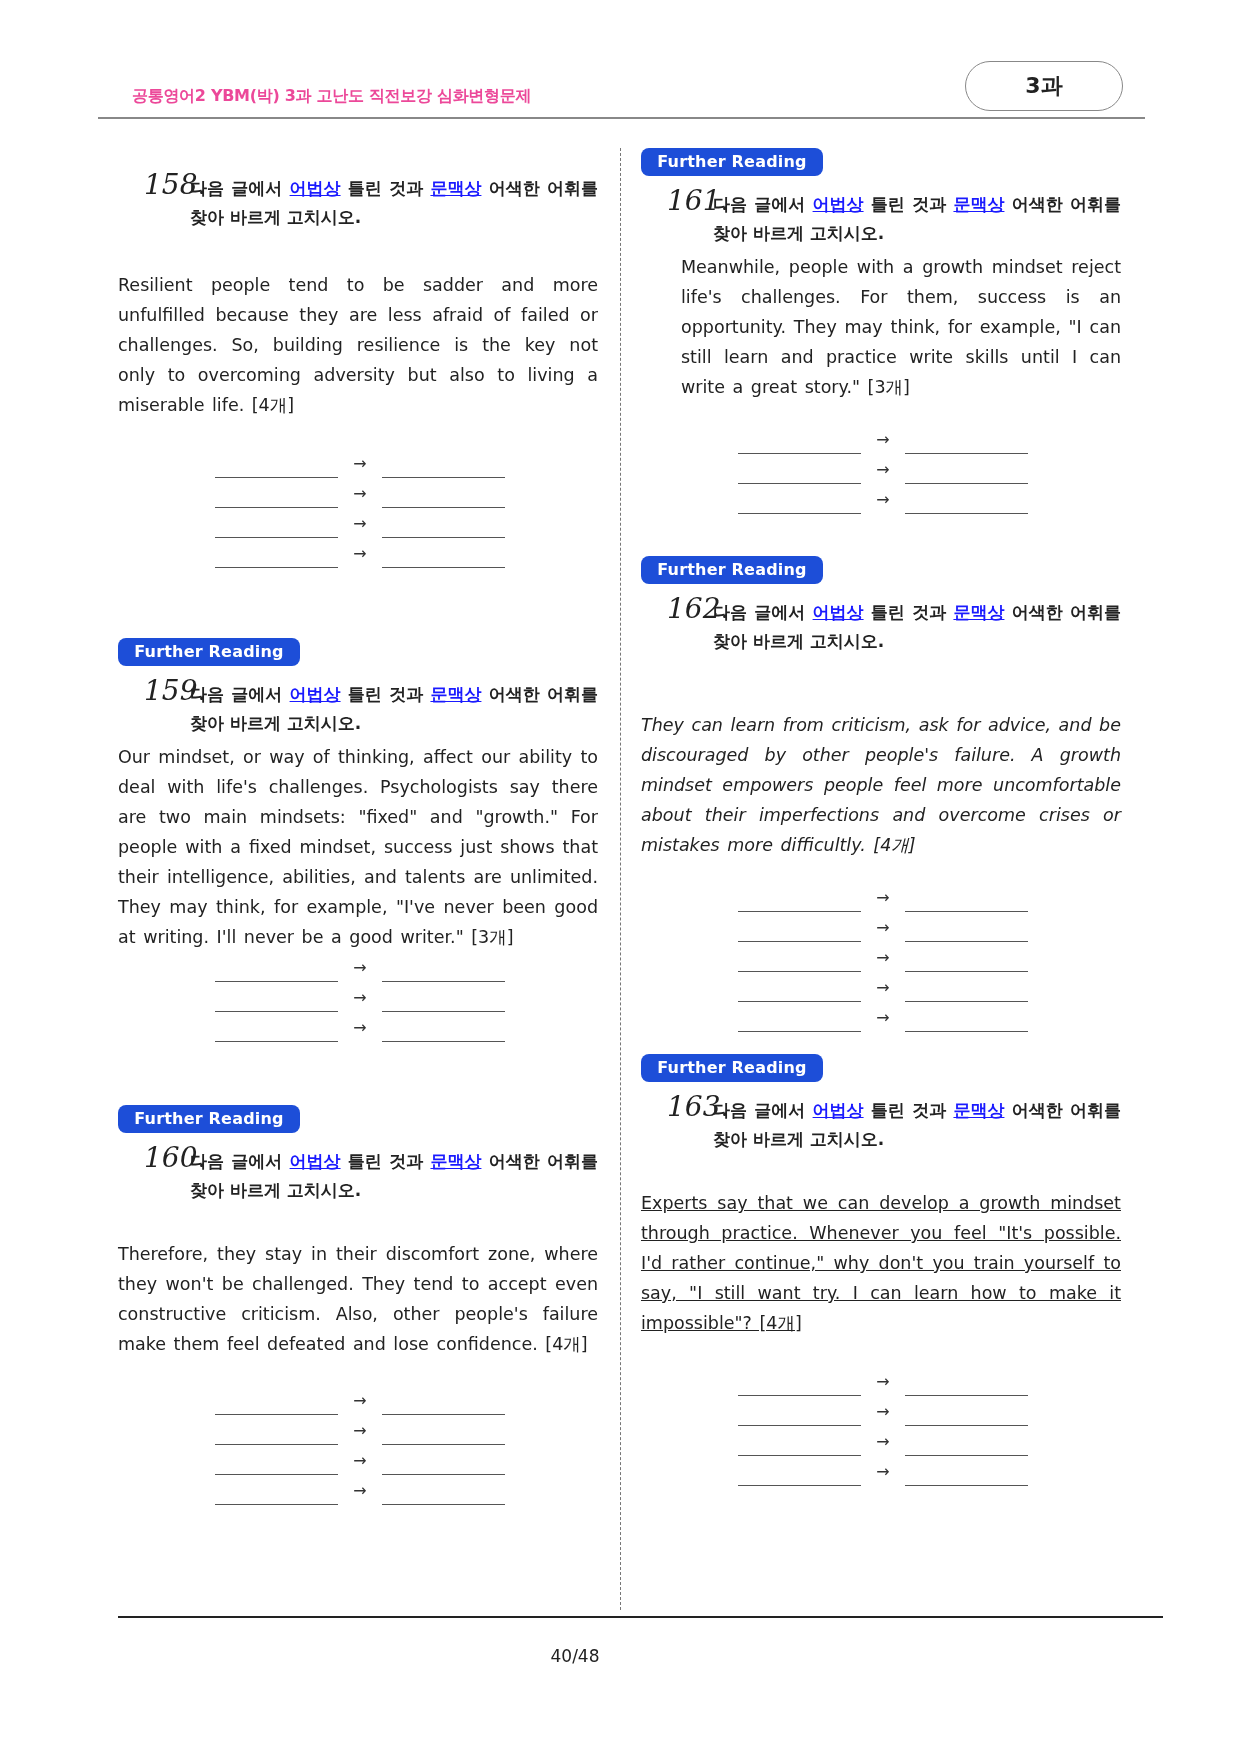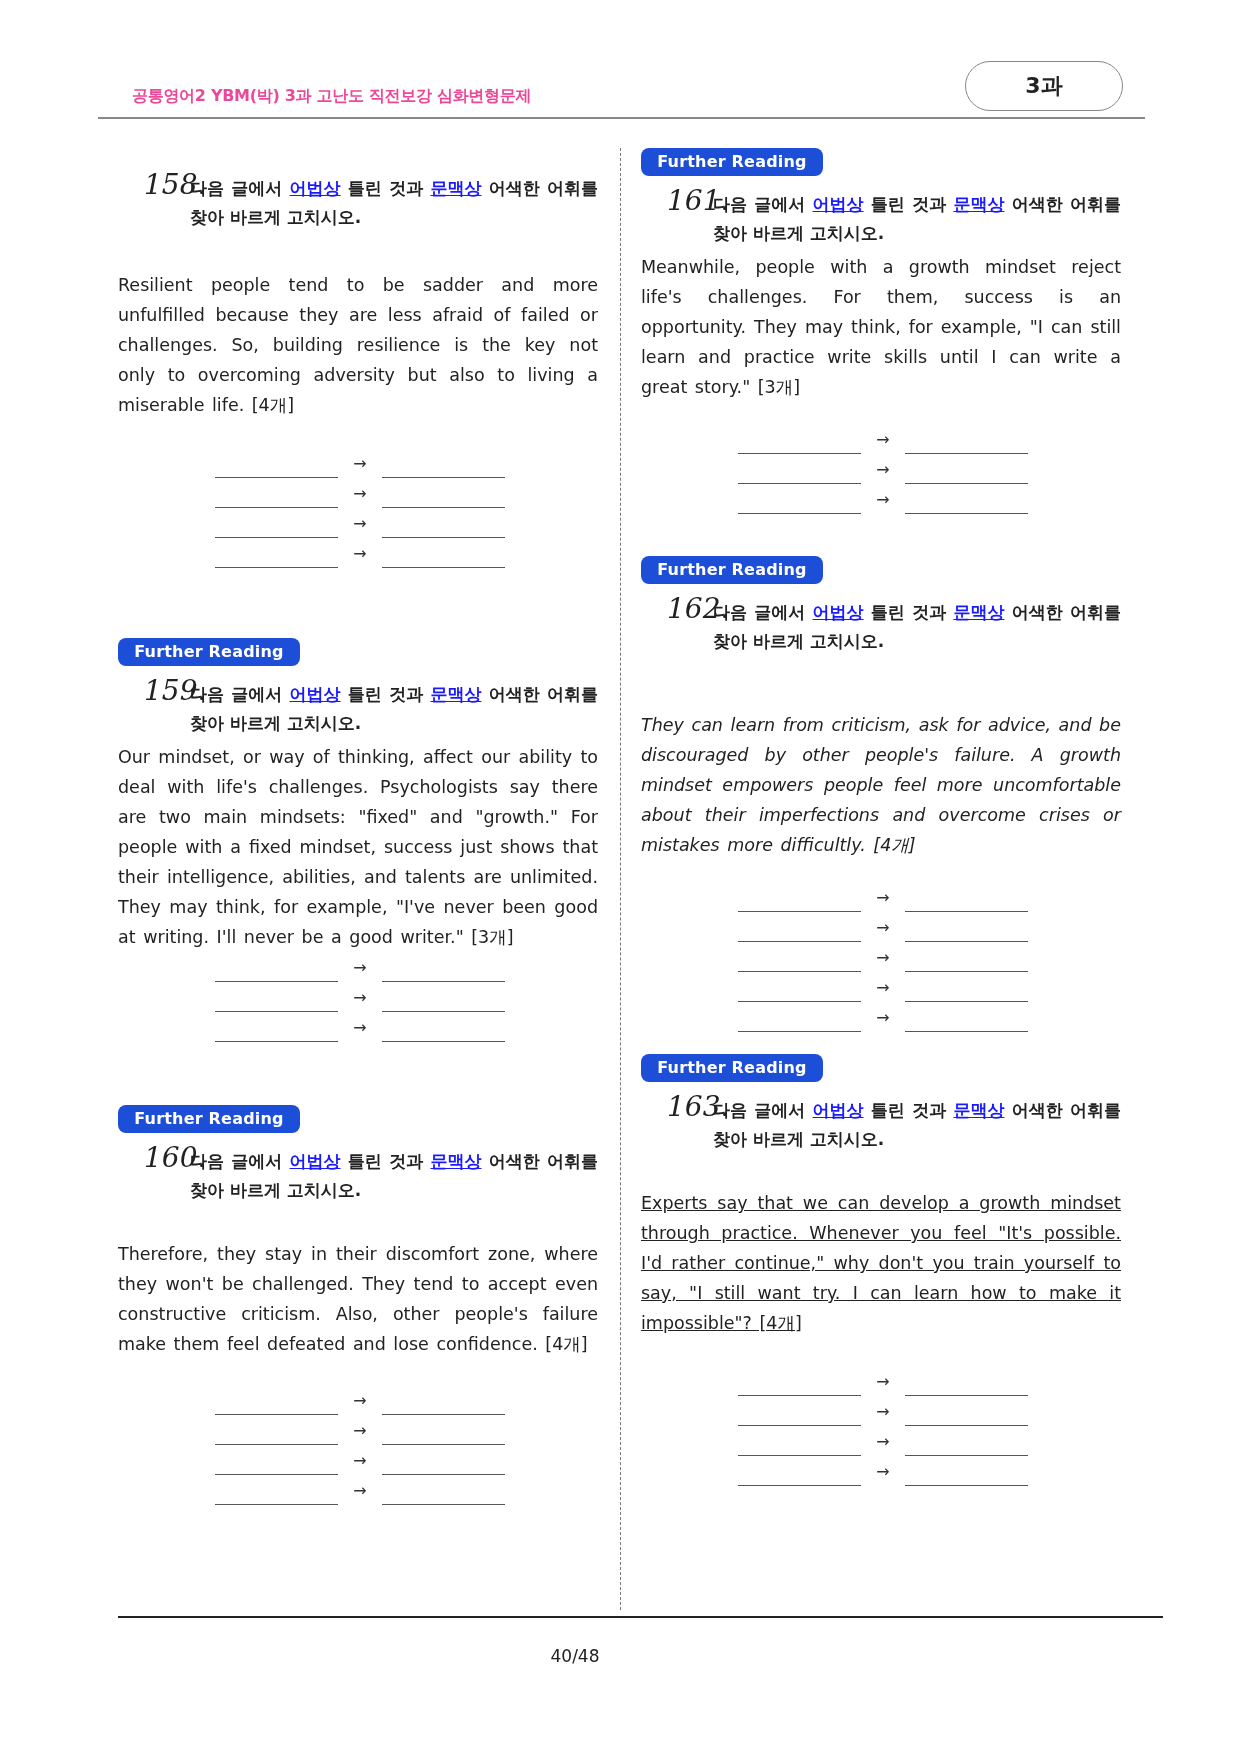--- a/index.html
+++ b/index.html
@@ -122,21 +122,21 @@
       </div>
   </div>
 </div>
 
 <div class="question" style="left:641px; top:148px;">
   <span class="badge">Further Reading</span>
   <div class="q-head">
     <span class="q-num">161.</span>
     <div class="q-instr"><span>다음 글에서 </span><span class="kw">어법상</span><span> 틀린 것과 </span><span class="kw">문맥상</span><span> 어색한 어휘를 찾아 바르게 고치시오.</span></div>
   </div>
-  <p class="passage" style="margin-top:4px;">Meanwhile, people with a growth mindset reject life's challenges. For them, success is an opportunity. They may think, for example, "I can still learn and practice write skills until I can write a great story." [3개]</p>
+  <p class="passage" style="margin-top:4px;margin-left:40px;">Meanwhile, people with a growth mindset reject life's challenges. For them, success is an opportunity. They may think, for example, "I can still learn and practice write skills until I can write a great story." [3개]</p>
   <div class="answers" style="margin-top:22px;">
     <div class="answer-row">
         <span class="blank"></span>
         <span class="arrow">→</span>
         <span class="blank"></span>
       </div>
     <div class="answer-row">
         <span class="blank"></span>
         <span class="arrow">→</span>
         <span class="blank"></span>

